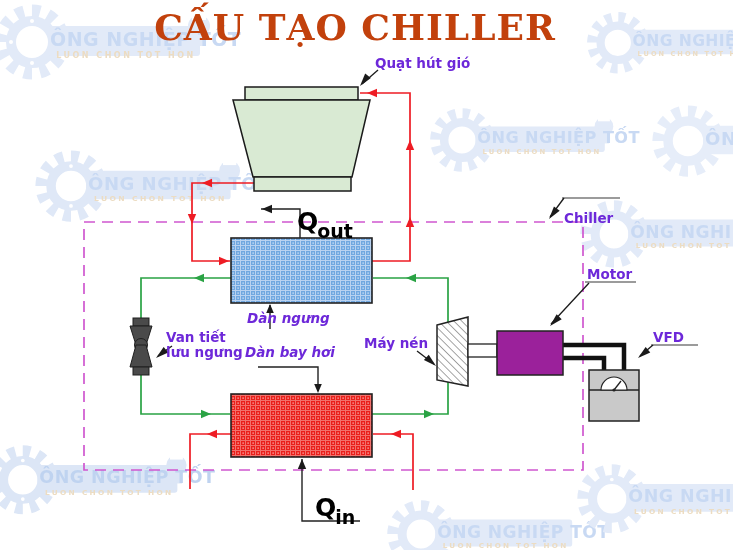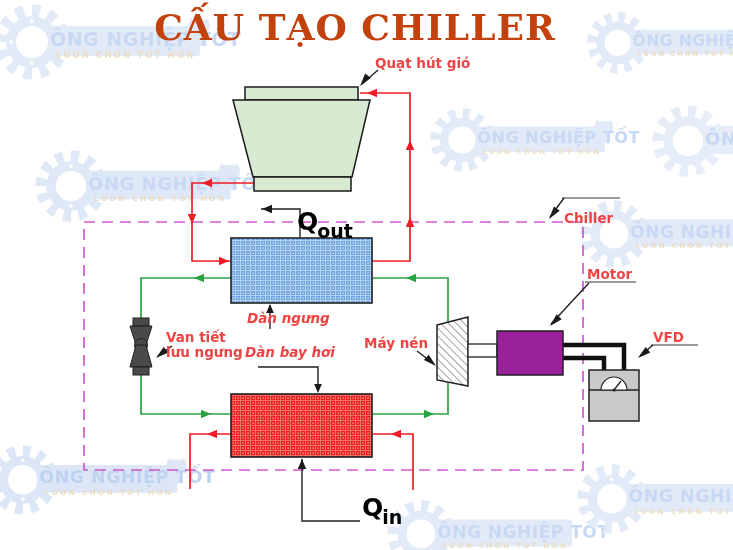--- a/index.html
+++ b/index.html
@@ -7,21 +7,21 @@
          font-family:"DejaVu Sans","Liberation Sans",sans-serif;}
   
   .wm{position:absolute;width:225px;height:80px;z-index:1;transform-origin:0 0;pointer-events:none;}
   .wm .wmtext{position:absolute;left:58px;top:26px;width:152px;text-align:center;
       font-weight:bold;font-size:19px;letter-spacing:.5px;color:#c8d9f3;white-space:nowrap;}
   .wm .wmsub{position:absolute;left:64px;top:49px;width:140px;text-align:center;
       font-weight:bold;font-size:8px;letter-spacing:2.5px;color:#ecdcc2;white-space:nowrap;}
   
   #diagram{position:absolute;left:0;top:0;z-index:2;}
   
-  .label{position:absolute;z-index:3;font-weight:bold;font-size:13.5px;color:#ef4444;
+  .label{position:absolute;z-index:3;font-weight:bold;font-size:13.5px;color:#6d28d9;
          white-space:nowrap;line-height:15px;}
   .title{position:absolute;z-index:3;left:0;top:6px;width:710px;text-align:center;
          font-family:"DejaVu Serif","Liberation Serif",serif;font-weight:bold;
          font-size:36px;color:#c2410c;letter-spacing:1px;}
   .qlabel{position:absolute;z-index:3;font-weight:800;font-size:25px;color:#000;}
   .qlabel sub{font-size:19px;font-weight:800;position:relative;top:2px;left:-1px;}
   .center{text-align:center;}
 </style>
 </head>
 <body>
@@ -271,15 +271,15 @@
   <div class="label" style="left:653px;top:330px;">VFD</div>
   <div class="label" style="left:364px;top:336px;">Máy nén</div>
   <div class="label center" style="left:166px;top:330px;width:58px;">
     <div>Van tiết</div>
     <div>lưu ngưng</div>
   </div>
   <div class="label" style="left:247px;top:311px;font-style:italic;">Dàn ngưng</div>
   <div class="label" style="left:245px;top:345px;font-style:italic;">Dàn bay hơi</div>
 
   <div class="qlabel" style="left:297px;top:207px;"><span>Q</span><sub>out</sub></div>
-  <div class="qlabel" style="left:315px;top:493px;margin-left:47px;"><span>Q</span><sub>in</sub></div>
+  <div class="qlabel" style="left:315px;top:493px;"><span>Q</span><sub>in</sub></div>
 
 </div>
 
 </body></html>

